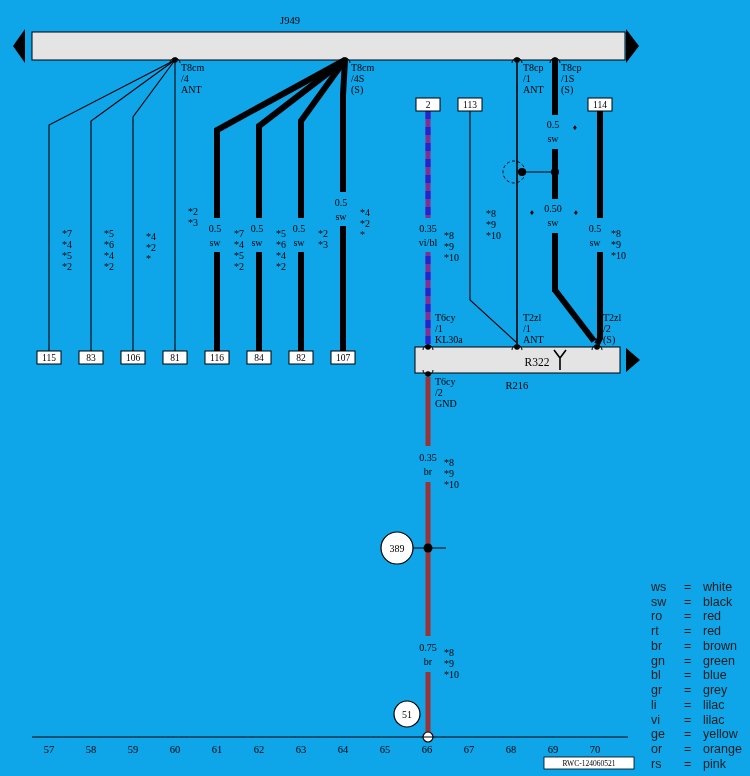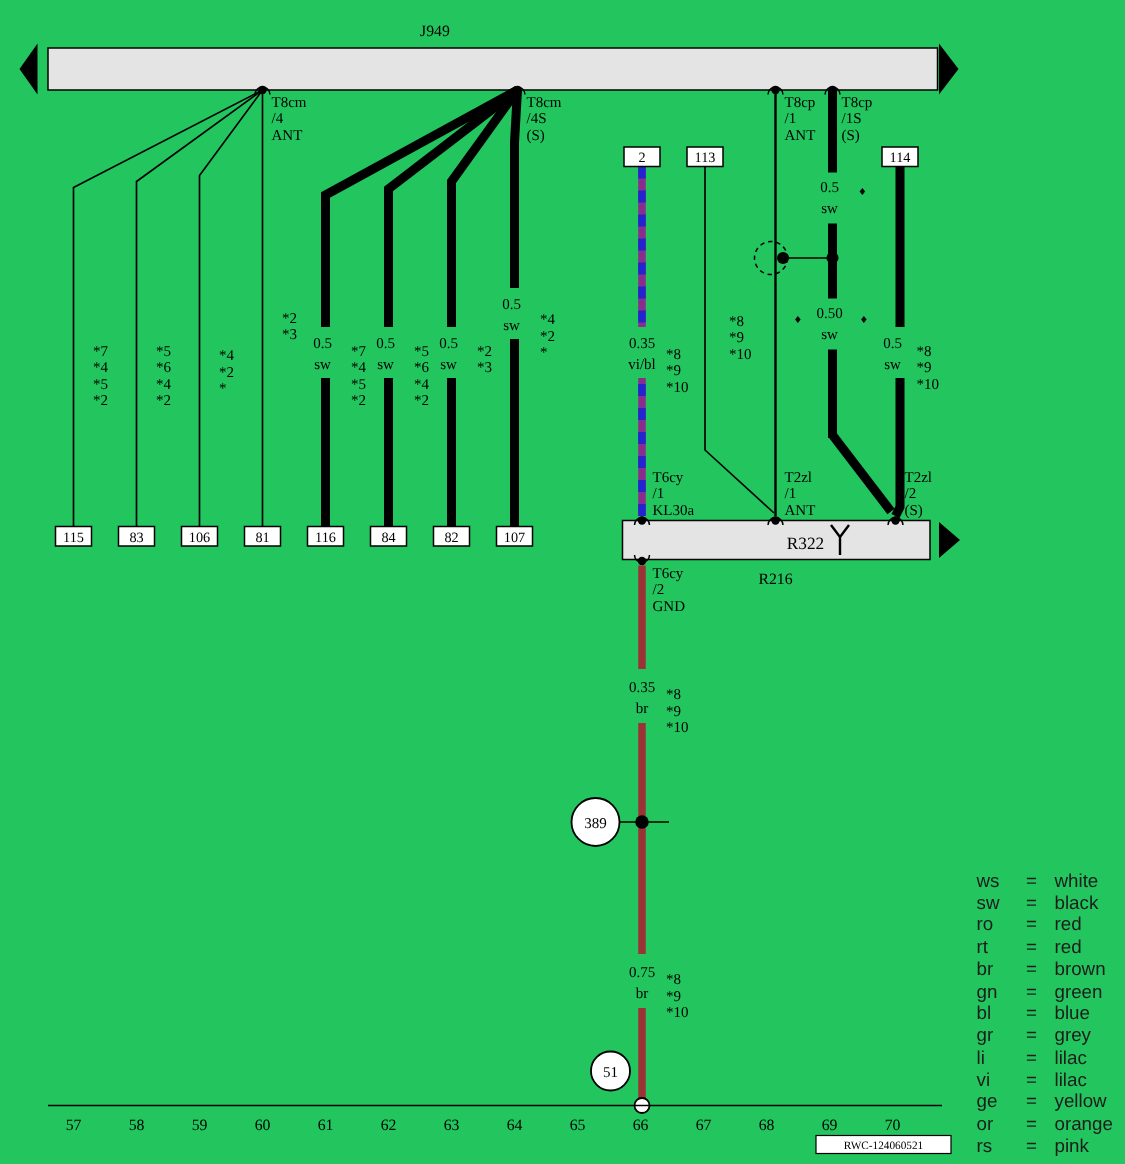--- a/index.html
+++ b/index.html
@@ -1,16 +1,16 @@
 <!DOCTYPE html>
 <html><head>
 <meta charset="utf-8">
 <style>
   html,body { margin:0; padding:0; background:#ffffff; }
-  .stage { width:750px; height:776px; position:relative; background:#22c55e; }
+  .stage { width:750px; height:776px; position:relative; background:#0ea5e9; }
   svg { display:block; }
   svg text { font-family:"Liberation Serif","DejaVu Serif",serif; fill:#000; }
   .t10 { font-size:10px; }
   .t105 { font-size:10.5px; }
   .t11 { font-size:11.5px; }
   .t9  { font-size:9.5px; }
   .t75 { font-size:7.5px; }
   .mid { text-anchor:middle; }
   .leg { font-family:"Liberation Sans","DejaVu Sans",sans-serif; font-size:12.5px; fill:#1c1c1c; }
   .dia { font-family:"DejaVu Sans",sans-serif; font-size:6.5px; }

